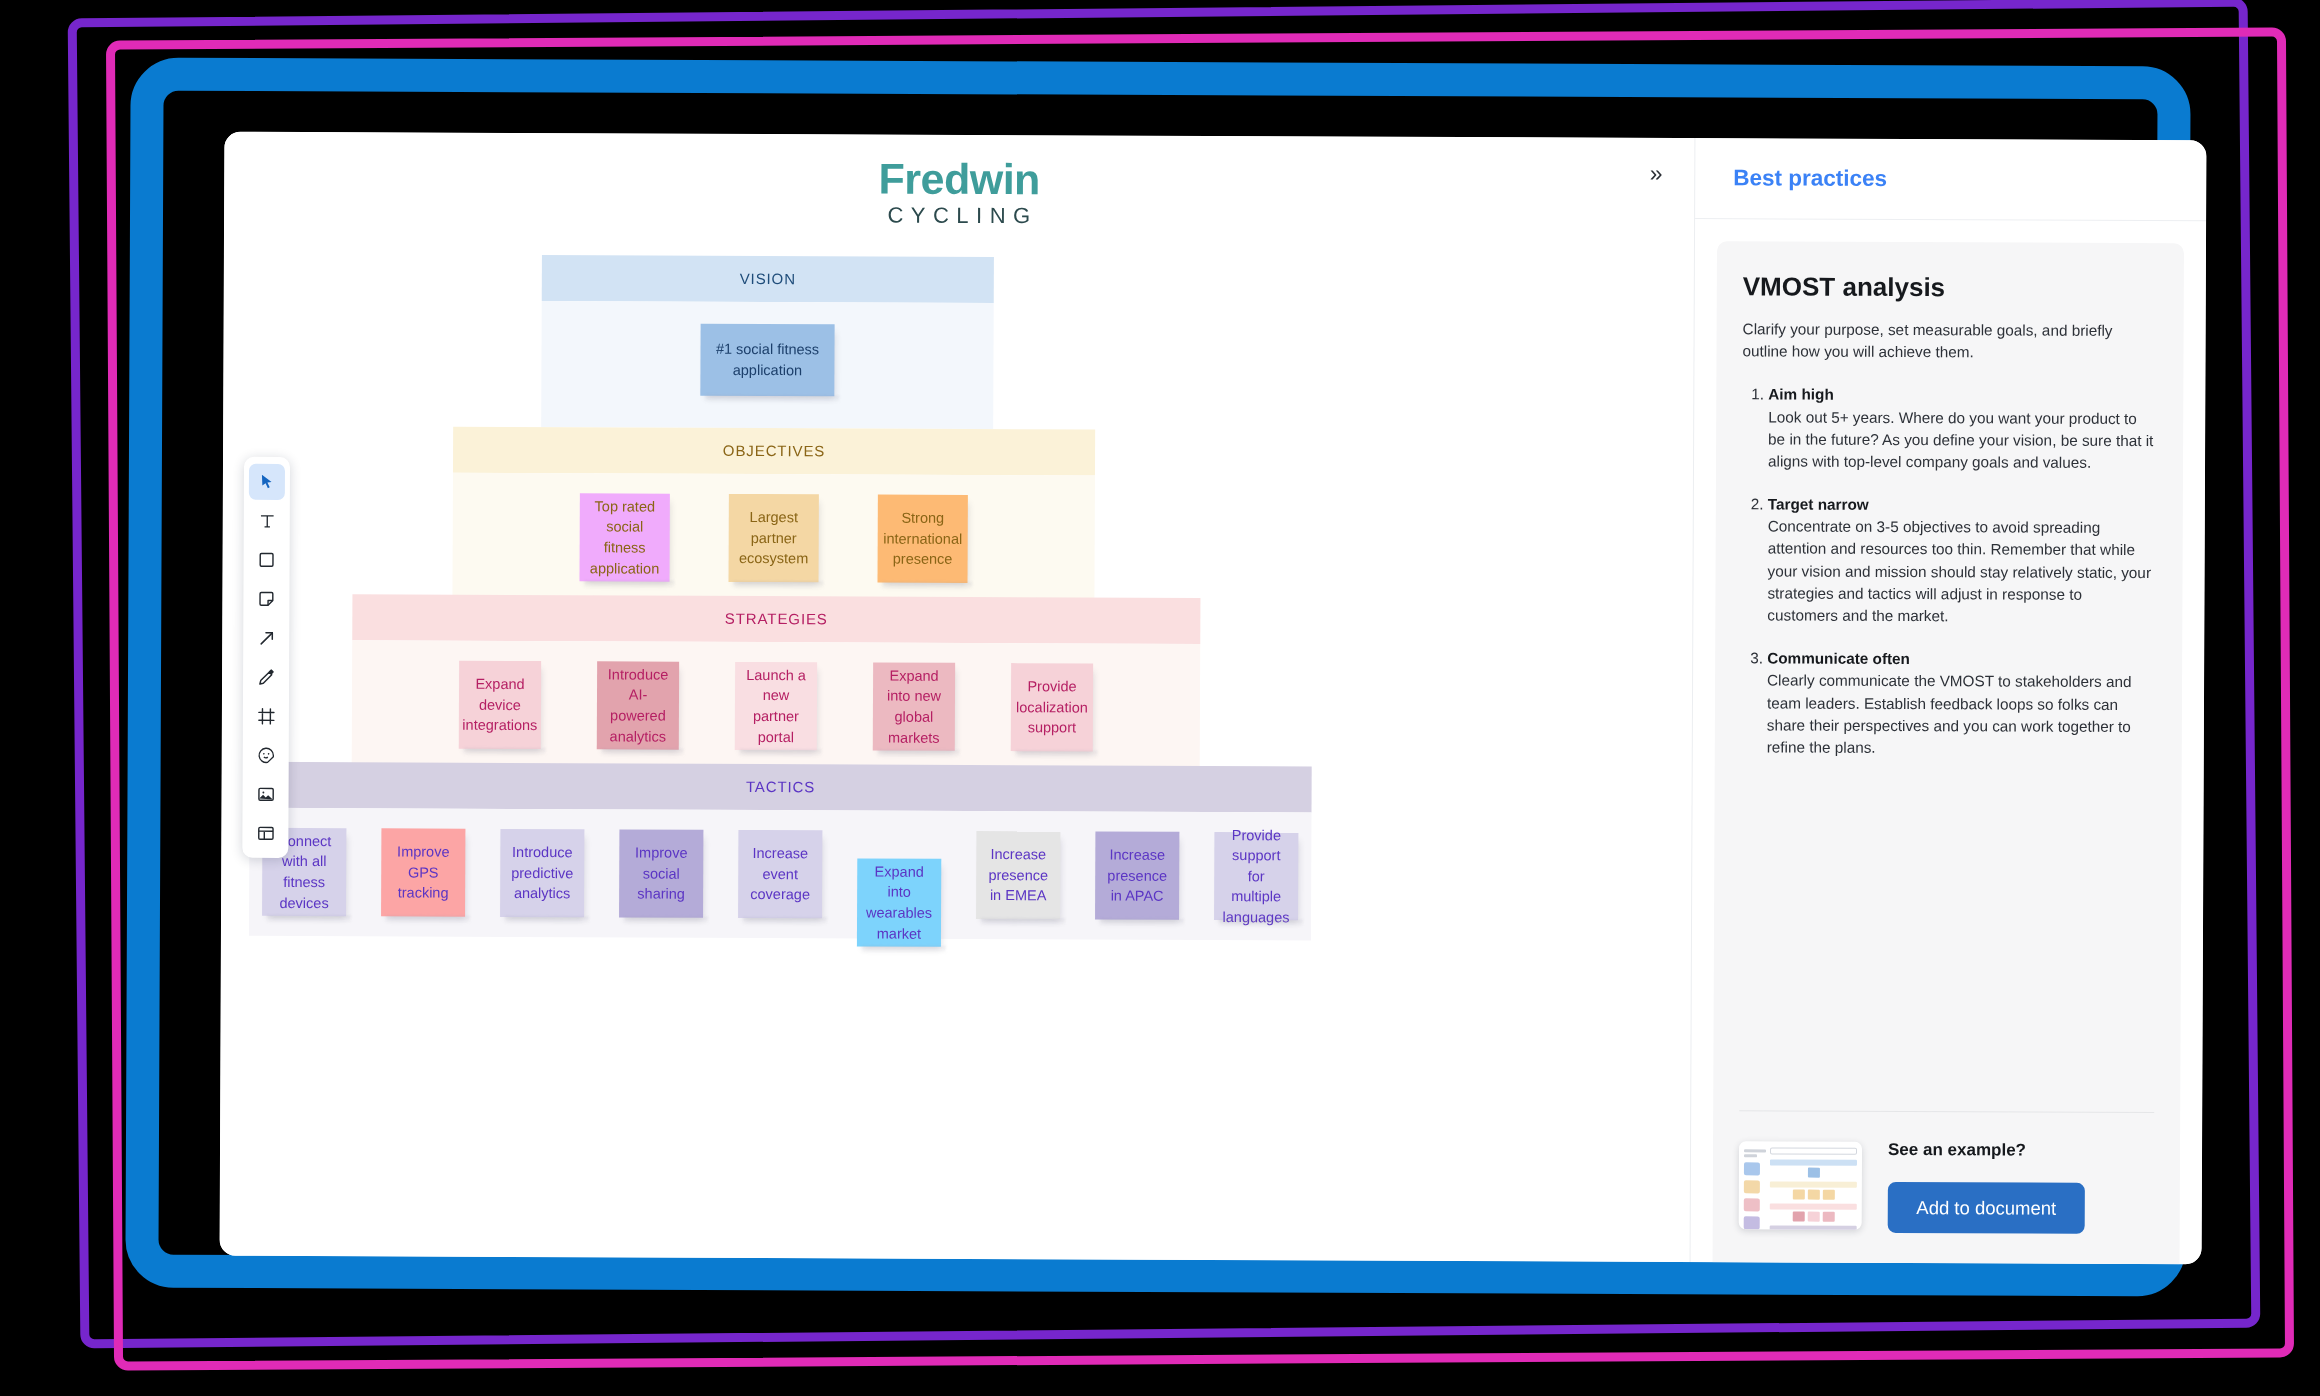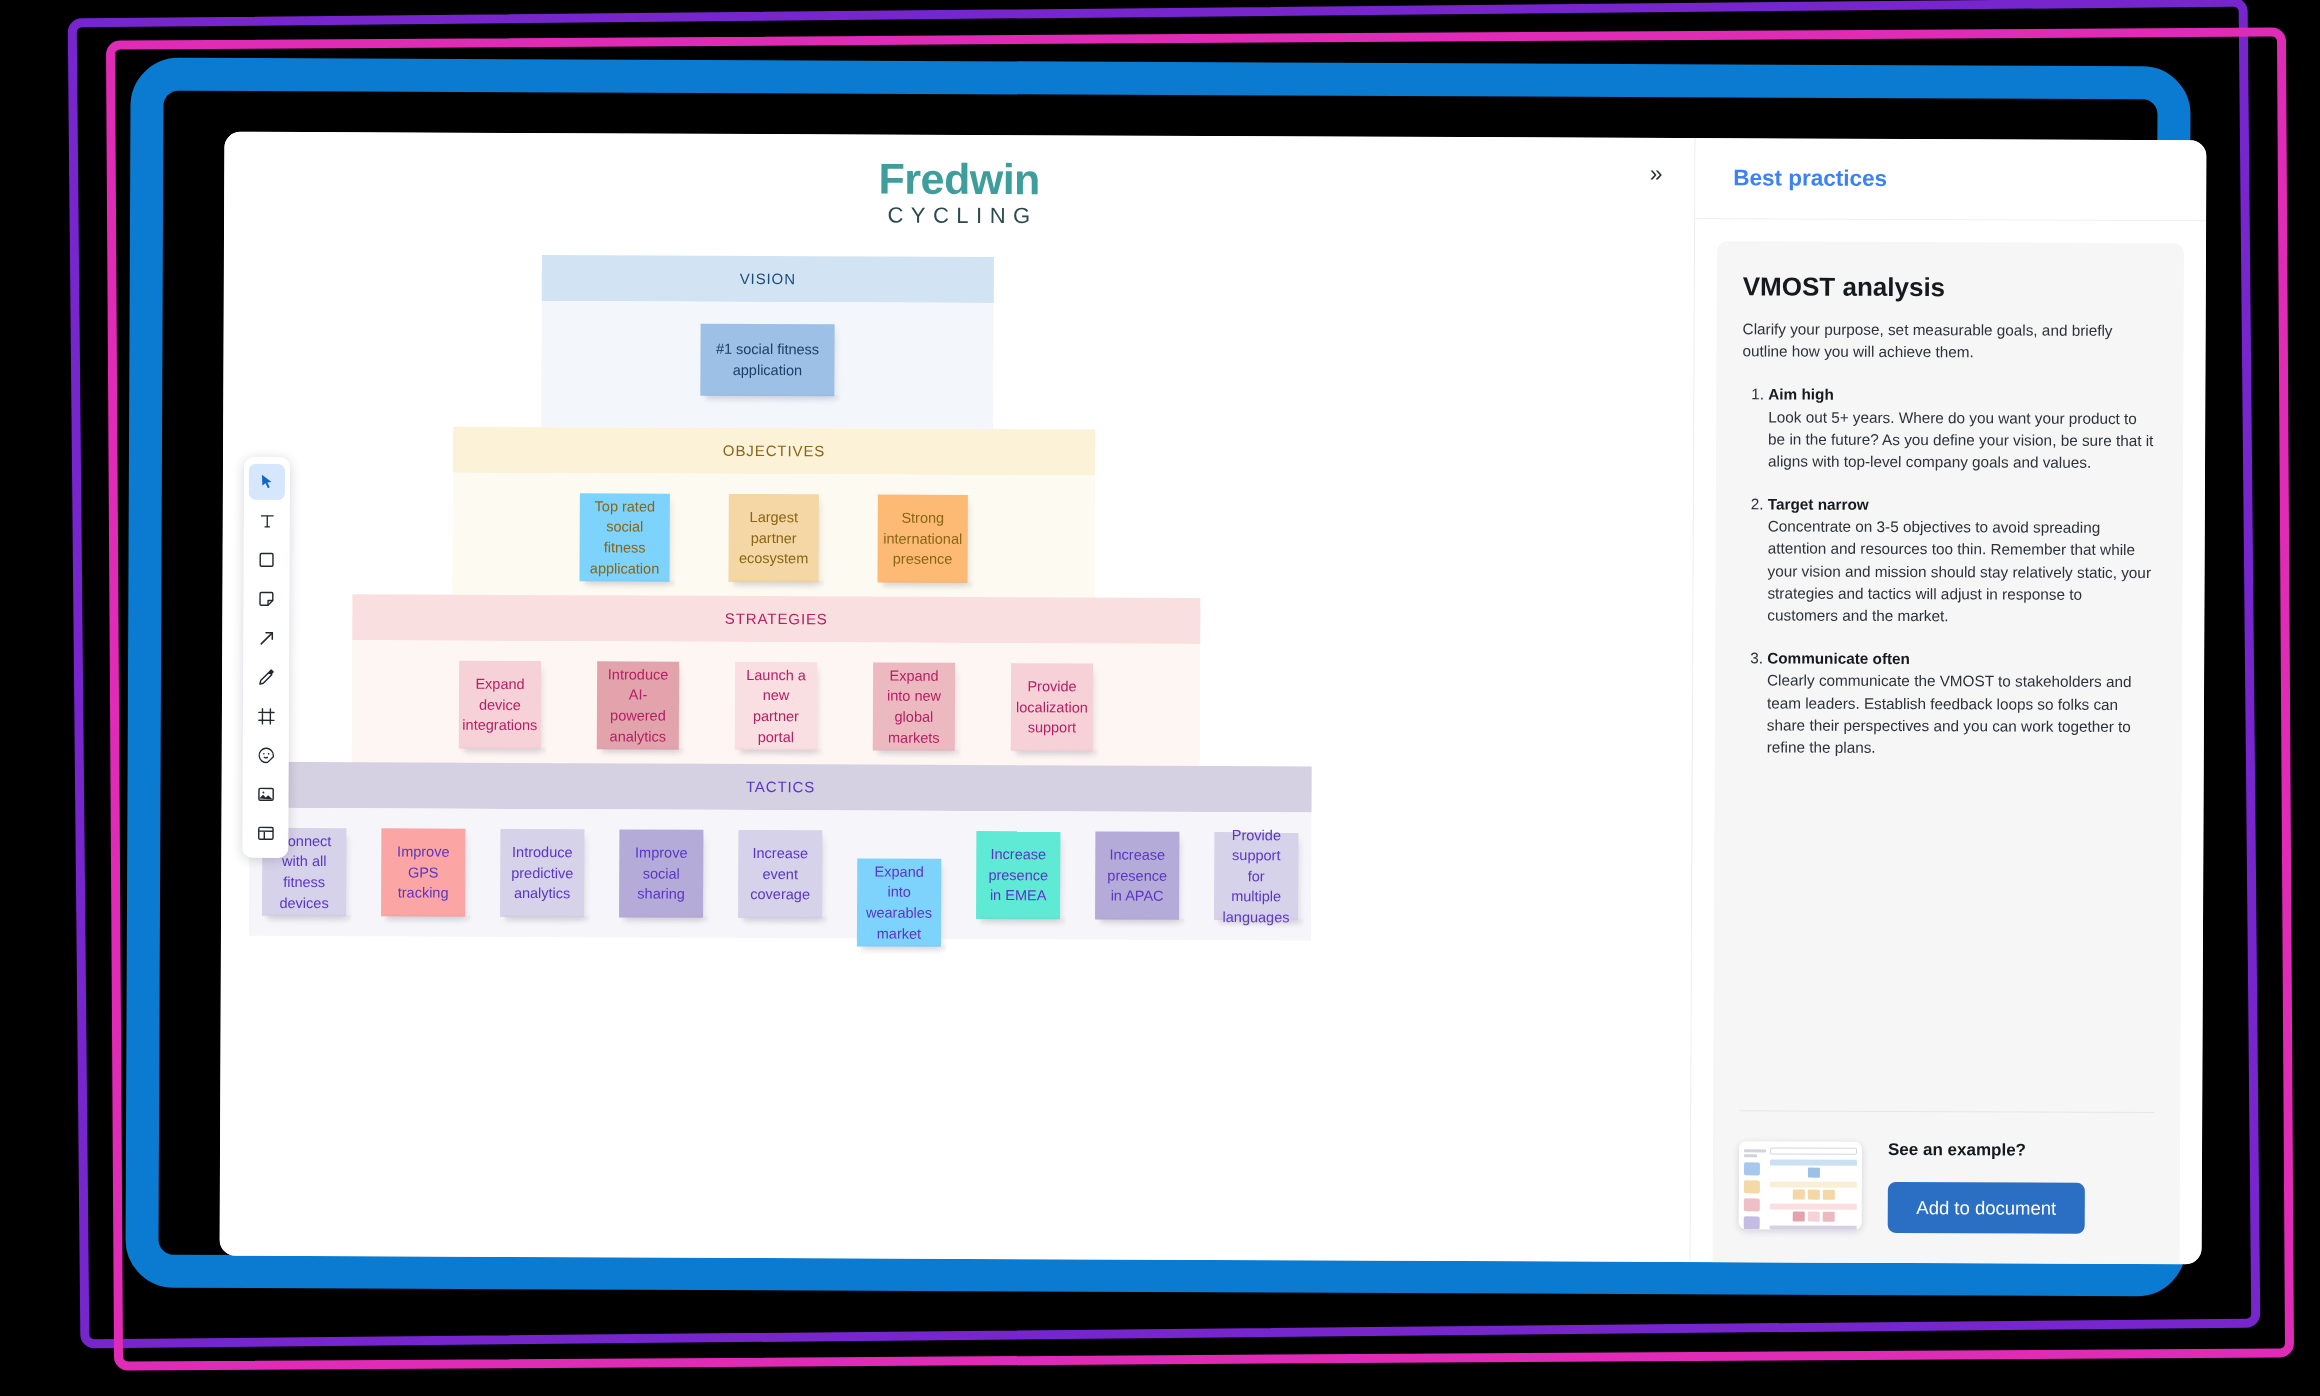--- a/index.html
+++ b/index.html
@@ -263,21 +263,21 @@
             <div class="tier-head">VISION</div>
             <div class="tier-body" style="height: 126px; gap: 0px; padding-top: 22px;">
               <div class="note note-vision" style="background: rgb(156, 192, 230);">
                 <span>#1 social fitness application</span>
               </div>
             </div>
           </div>
           <div class="tier tier-obj" style="left: 230px; top: 294px; width: 642px;">
             <div class="tier-head">OBJECTIVES</div>
             <div class="tier-body" style="height: 124px; gap: 59px; padding-top: 20px;">
-              <div class="note note-obj" style="background: #7dd3fc;">
+              <div class="note note-obj" style="background: #f0abfc;">
                 <span>Top rated social fitness application</span>
               </div>
               <div class="note note-obj" style="background: rgb(244, 215, 164);">
                 <span>Largest partner ecosystem</span>
               </div>
               <div class="note note-obj" style="background: #fdba74;">
                 <span>Strong international presence</span>
               </div>
             </div>
           </div>
@@ -315,21 +315,21 @@
               </div>
               <div class="note note-tact" style="background: rgb(180, 171, 216);">
                 <span>Improve social sharing</span>
               </div>
               <div class="note note-tact" style="background: rgb(214, 210, 234);">
                 <span>Increase event coverage</span>
               </div>
               <div class="note note-tact" style="background: #7dd3fc; margin-top: 28px;">
                 <span>Expand into wearables market</span>
               </div>
-              <div class="note note-tact" style="background: #5eead4;">
+              <div class="note note-tact" style="background: #e5e5e5;">
                 <span>Increase presence in EMEA</span>
               </div>
               <div class="note note-tact" style="background: rgb(180, 171, 216);">
                 <span>Increase presence in APAC</span>
               </div>
               <div class="note note-tact" style="background: rgb(214, 210, 234);">
                 <span>Provide support for multiple languages</span>
               </div>
             </div>
           </div>

